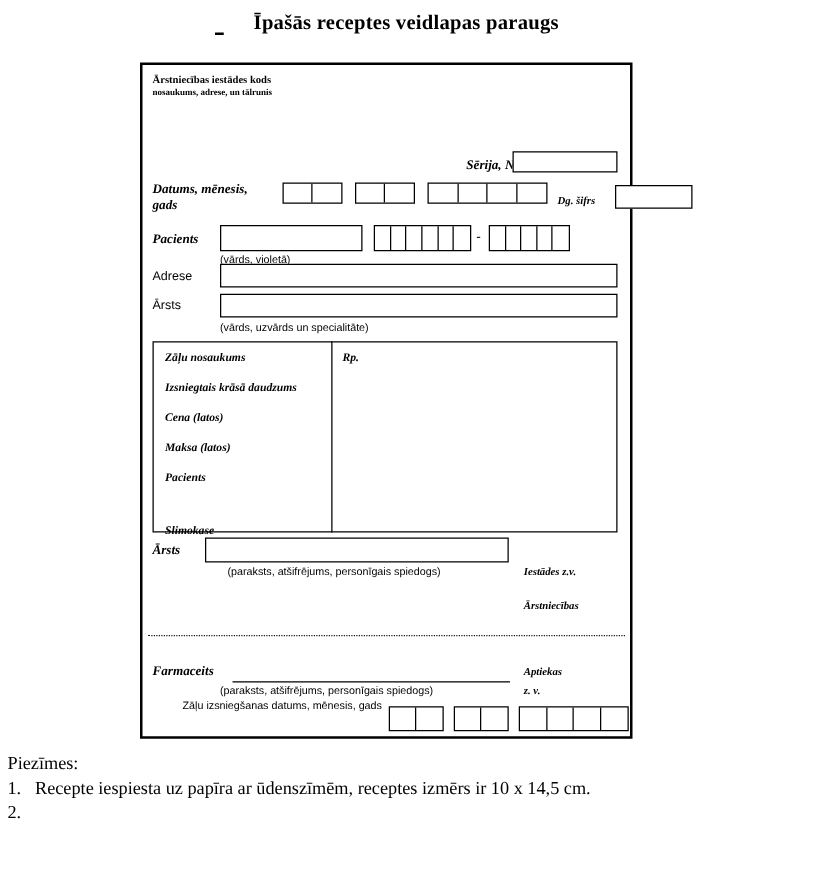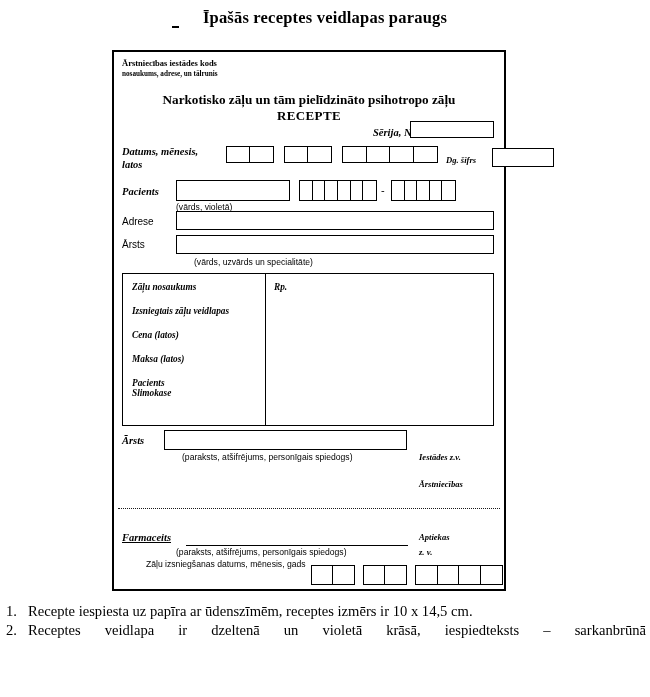--- a/index.html
+++ b/index.html
@@ -207,28 +207,26 @@
 
 <div id="title-tick"></div>
 <div id="doc-title">Īpašās receptes veidlapas paraugs</div>
 
 <div id="form-frame">
   <div class="inner">
 
     <div class="t hdr-code" style="left:8px; top:6px;">Ārstniecības iestādes kods</div>
     <div class="t hdr-sub" style="left:8px; top:18px;">nosaukums, adrese, un tālrunis</div>
 
-    <div class="t title-main" style="top:40px;">Narkotisko zāļu un tām pielīdzināto psihotropo zāļu</div>
-    <div class="t title-recepte" style="top:56px;">RECEPTE</div>
 
     <div class="t lbl-ital" style="left:242px; top:75px;margin-left:17px;">Sērija, Nr.</div>
     <div class="box" style="left:296px; top:69px; width:84px; height:17px;"></div>
 
     <div class="t lbl-ital" style="left:8px; top:94px;">Datums, mēnesis,</div>
-    <div class="t lbl-ital" style="left:8px; top:107px;">latos</div>
+    <div class="t lbl-ital" style="left:8px; top:107px;">gads</div>
 
     <div class="cellrow" style="left:112px; top:94px; width:48px; height:17px;">
       <div class="cell" style="width:50%;"></div>
       <div class="cell" style="width:50%;"></div>
     </div>
     <div class="cellrow" style="left:170px; top:94px; width:48px; height:17px;">
       <div class="cell" style="width:50%;"></div>
       <div class="cell" style="width:50%;"></div>
     </div>
     <div class="cellrow" style="left:228px; top:94px; width:96px; height:17px;">
@@ -261,45 +259,45 @@
       <div class="cell" style="width:20%;"></div>
     </div>
 
     <div class="t lbl-small" style="left:62px; top:150px;">(vārds, violetā)</div>
 
     <div class="t lbl-plain" style="left:8px; top:164px;">Adrese</div>
     <div class="box" style="left:62px; top:159px; width:318px; height:19px;"></div>
 
     <div class="t lbl-plain" style="left:8px; top:187px;">Ārsts</div>
     <div class="box" style="left:62px; top:183px; width:318px; height:19px;"></div>
-    <div class="t lbl-small" style="left:80px; top:205px;">(vārds, uzvārds un specialitāte)</div>
+    <div class="t lbl-small" style="left:62px; top:205px;">(vārds, uzvārds un specialitāte)</div>
 
     <div id="drug-table" style="left:8px; top:221px; width:372px; height:153px;"></div>
     <div id="drug-divider" style="left:151px; top:221px; height:153px;"></div>
 
     <div class="t lbl-tbl" style="left:18px; top:230px;">Zāļu nosaukums</div>
-    <div class="t lbl-tbl" style="left:18px; top:254px;">Izsniegtais zāļu veidlapas</div>
+    <div class="t lbl-tbl" style="left:18px; top:254px;">Izsniegtais krāsā daudzums</div>
     <div class="t lbl-tbl" style="left:18px; top:278px;">Cena (latos)</div>
     <div class="t lbl-tbl" style="left:18px; top:302px;">Maksa (latos)</div>
     <div class="t lbl-tbl" style="left:18px; top:326px;">Pacients</div>
-    <div class="t lbl-tbl" style="left:18px; top:336px;">Slimokase</div>
+    <div class="t lbl-tbl" style="left:18px; top:368px;">Slimokase</div>
 
     <div class="t lbl-tbl" style="left:160px; top:230px;">Rp.</div>
 
     <div class="t lbl-ital" style="left:8px; top:383px;">Ārsts</div>
     <div class="sig-box" style="left:50px; top:378px; width:243px; height:20px;"></div>
     <div class="t lbl-small" style="left:68px; top:400px;">(paraksts, atšifrējums, personīgais spiedogs)</div>
 
     <div class="t lbl-ital-sm" style="left:305px; top:382px;margin-top:45px;">Ārstniecības</div>
     <div class="t lbl-ital-sm" style="left:305px; top:400px;">Iestādes z.v.</div>
 
 
     <div id="dotted-sep" style="left:4px; top:456px; width:382px;"></div>
 
-    <div class="t lbl-ital" style="left:8px; top:480px;text-decoration:underline;">Farmaceits</div>
+    <div class="t lbl-ital" style="left:8px; top:480px;">Farmaceits</div>
     <div id="farm-line" style="left:72px; top:493px; width:222px;"></div>
     <div class="t lbl-small" style="left:62px; top:495px;">(paraksts, atšifrējums, personīgais spiedogs)</div>
 
     <div class="t lbl-ital-sm" style="left:305px; top:480px;">Aptiekas</div>
     <div class="t lbl-ital-sm" style="left:305px; top:495px;">z. v.</div>
 
     <div class="t lbl-small" style="left:5px; top:507px;margin-left:27px;">Zāļu izsniegšanas datums, mēnesis, gads</div>
 
     <div class="cellrow" style="left:197px; top:513px; width:44px; height:20px;">
       <div class="cell" style="width:50%;"></div>
@@ -313,25 +311,25 @@
       <div class="cell" style="width:25%;"></div>
       <div class="cell" style="width:25%;"></div>
       <div class="cell" style="width:25%;"></div>
       <div class="cell" style="width:25%;"></div>
     </div>
 
   </div>
 </div>
 
 <div id="notes">
+  <div class="notes-head">Piezīmes:</div>
 
   <div class="note-item">
     <div class="note-num">1.</div>
     <div class="note-body">Recepte iespiesta uz papīra ar ūdenszīmēm, receptes izmērs ir 10 x 14,5 cm.</div>
   </div>
 
   <div class="note-item">
     <div class="note-num">2.</div>
     <div class="note-body">
-      <span class="note-justify" style="text-align:justify; text-align-last:justify; display:block;">Receptes veidlapa ir dzeltenā un violetā krāsā, iespiedteksts – sarkanbrūnā</span>
     </div>
   </div>
 </div>
 
 </body></html>

